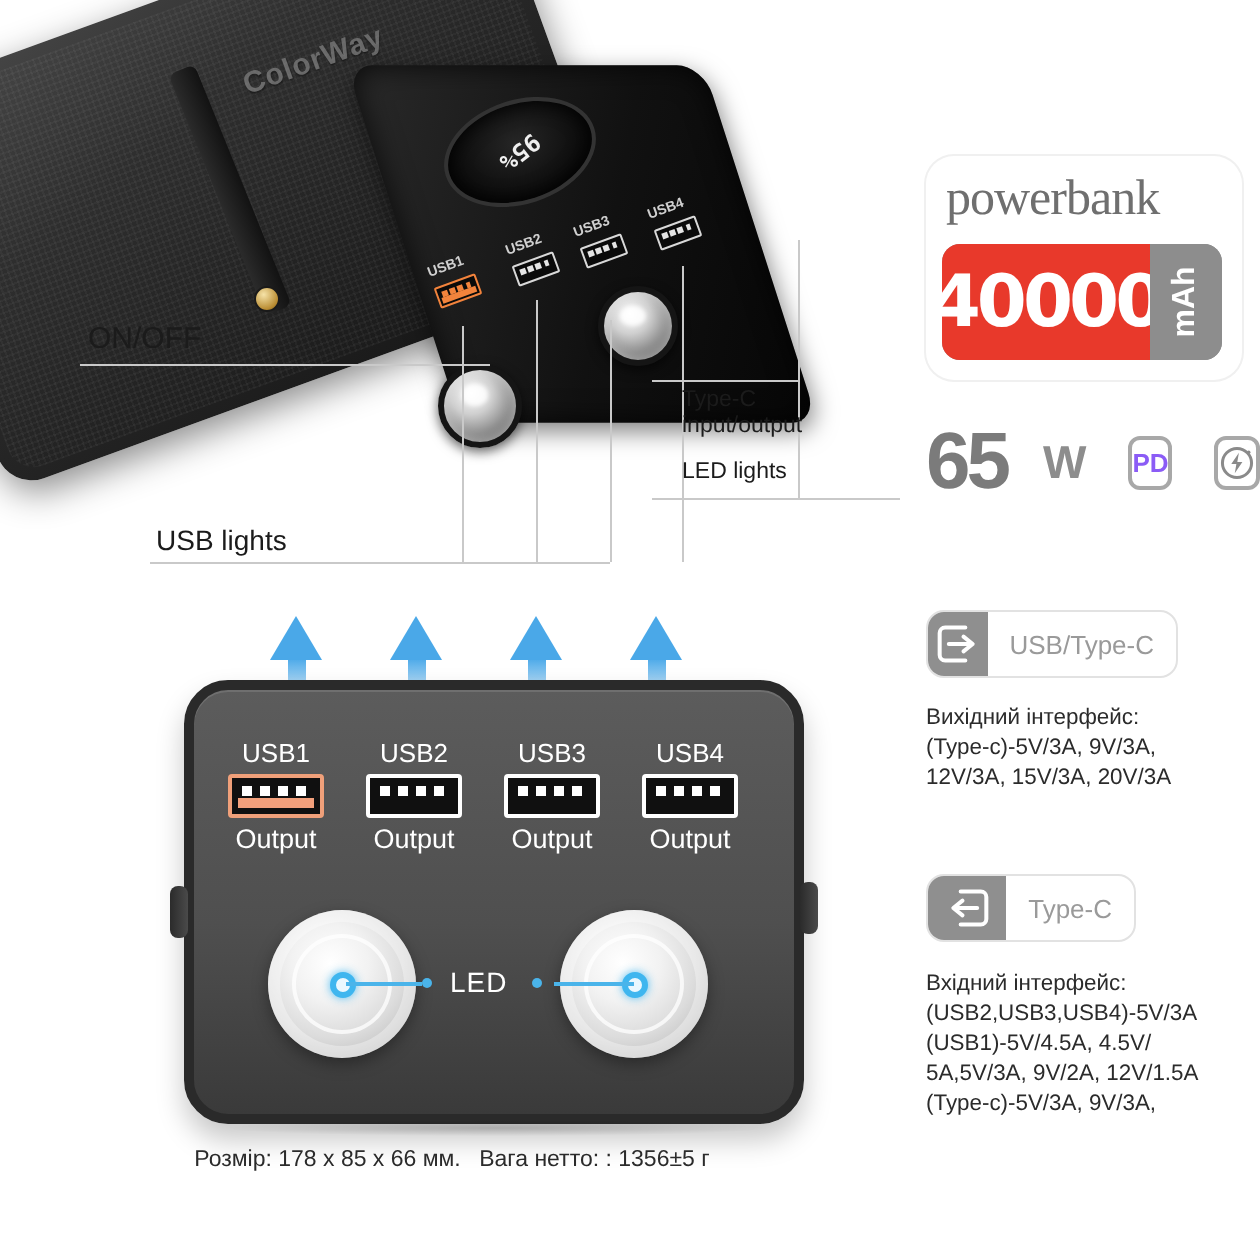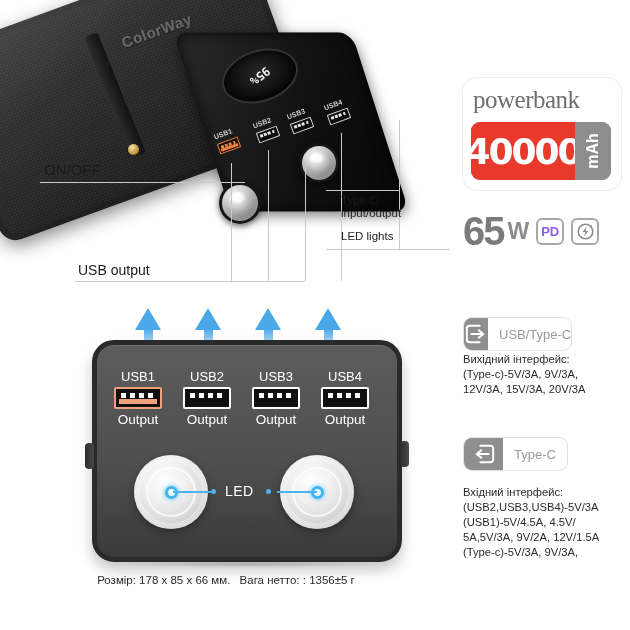--- a/index.html
+++ b/index.html
@@ -149,21 +149,21 @@
   #mah-unit-wrap {
     flex: 1; background: #8d8d8d; display: flex; align-items: center; justify-content: center;
   }
   #mah-unit {
     color: #fff; font-size: 16px; font-weight: bold;
     transform: rotate(-90deg); white-space: nowrap;
   }
 
   #watt-row {
     position: absolute; left: 8px; top: 205px; width: 160px; height: 52px;
-    display: flex; align-items: center; gap: 7px;
+    display: flex; align-items: center; gap: 21px;
   }
   #watt-num { font-size: 40px; font-weight: bold; color: #7b7b7b; letter-spacing: -2px; }
   #watt-w { font-size: 23px; font-weight: bold; color: #8d8d8d; margin-left: -3px; }
   .badge-box {
     width: 28px; height: 27px; border: 2px solid #a8a8a8; border-radius: 6px;
     display: flex; align-items: center; justify-content: center;
     color: #8b5cf6; font-size: 13px; font-weight: bold;
   }
 
   
@@ -334,21 +334,21 @@
     <div class="lead v" style="left:305px; top:160px; height:121px;"></div>
     <div class="lead v" style="left:268px; top:150px; height:131px;"></div>
     <div class="lead v" style="left:231px; top:163px; height:118px;"></div>
     <div class="lead v" style="left:341px; top:133px; height:148px;"></div>
 
     <div class="lead h" style="left:326px; top:249px; width:124px;"></div>
     <div class="lead v" style="left:399px; top:120px; height:129px;"></div>
     <div class="lead h" style="left:326px; top:190px; width:74px;"></div>
 
     <div class="callout" style="left:44px; top:161px; font-size:15px;">ON/OFF</div>
-    <div class="callout" style="left:78px; top:262px; font-size:14px;">USB output</div>
+    <div class="callout" style="left:78px; top:262px; font-size:14px;">USB lights</div>
     <div class="callout small" style="left:341px; top:194px;">Type-C</div>
     <div class="callout small" style="left:341px; top:207px;">input/output</div>
     <div class="callout small" style="left:341px; top:230px;">LED lights</div>
   </div>
 
   <div id="diagram">
 
     <div class="arrow-up" style="left:43px; top:0;">
       <div class="head"></div>
         <div class="tail"></div>
@@ -465,21 +465,21 @@
       <div class="badge-box">PD</div>
       <div class="badge-box">
         <svg width="19" height="19" viewBox="0 0 24 24">
           <circle cx="12" cy="12" r="9.2" fill="none" stroke="#8a8a8a" stroke-width="1.9"></circle>
           <path d="M13.2 5.6 L8.4 12.6 L11.6 12.6 L10.6 18.4 L15.4 11.4 L12.2 11.4 Z" fill="#8a8a8a"></path>
           <circle cx="19.4" cy="5.2" r="1.1" fill="#8a8a8a"></circle>
         </svg>
       </div>
     </div>
 
-    <div class="iface-pill" style="left:8px; top:305px; width:109px;margin-top:12px;">
+    <div class="iface-pill" style="left:8px; top:305px; width:126px;">
       <div class="iface-icon-cell">
         <svg width="24" height="22" viewBox="0 0 26 24">
           <path d="M17 3 H6 A3 3 0 0 0 3 6 V18 A3 3 0 0 0 6 21 H17" fill="none" stroke="#ffffff" stroke-width="2.2" stroke-linecap="round"></path>
           <line x1="8" y1="12" x2="20" y2="12" stroke="#ffffff" stroke-width="2.2" stroke-linecap="round"></line>
           <polyline points="16,8 21,12 16,16" fill="none" stroke="#ffffff" stroke-width="2.2" stroke-linecap="round" stroke-linejoin="round"></polyline>
         </svg>
       </div>
       <div class="iface-label">USB/Type-C</div>
     </div>
 

